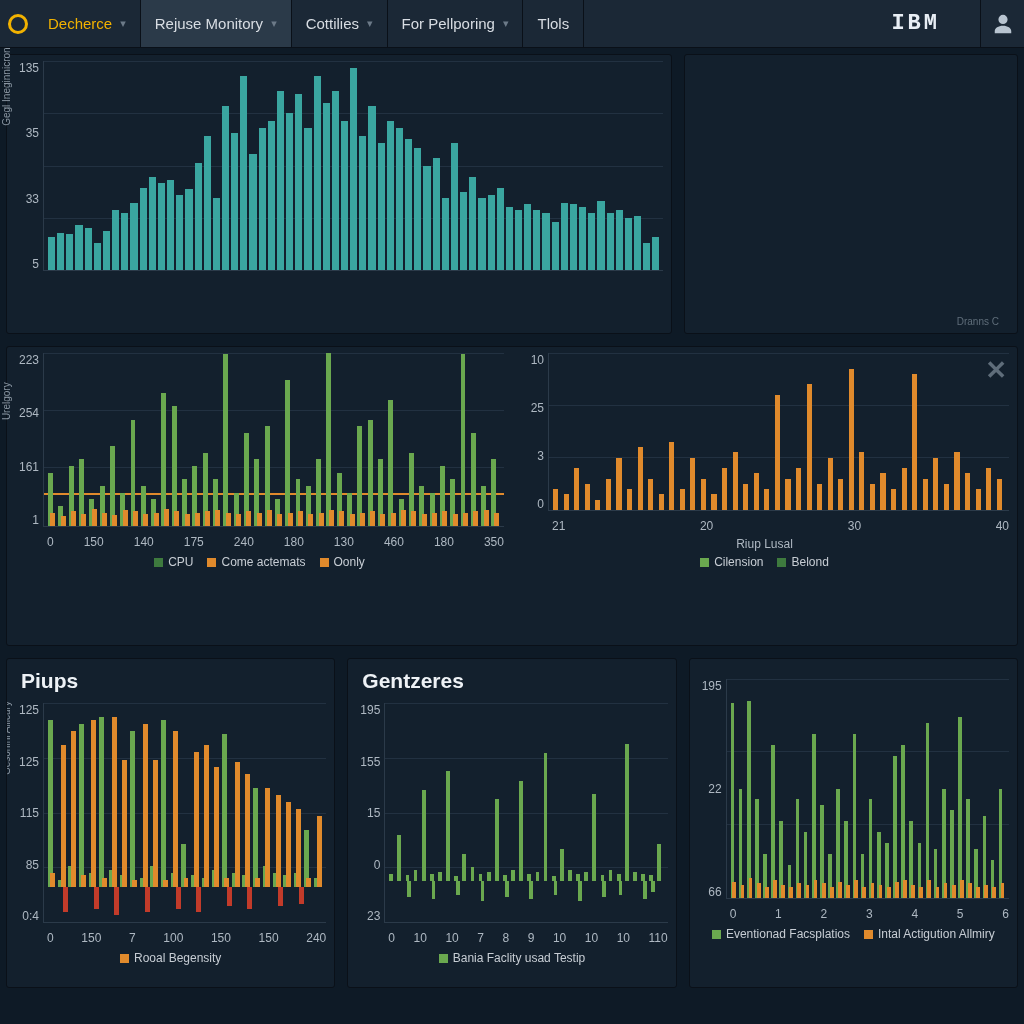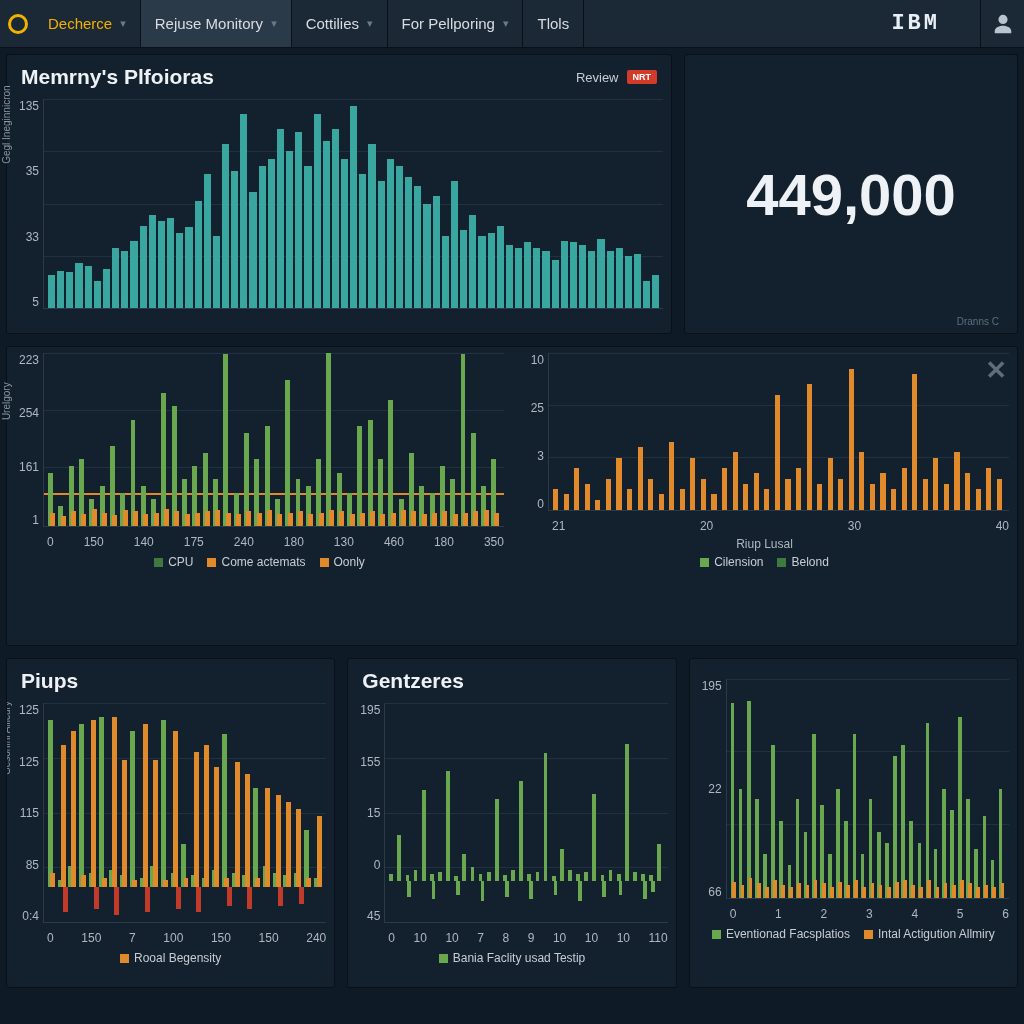--- a/index.html
+++ b/index.html
@@ -90,27 +90,20 @@
   <div class="ibm">IBM</div>
   <div class="user-ic">
     <svg viewBox="0 0 24 24">
         <path d="M12 12a5 5 0 100-10 5 5 0 000 10zm0 2c-5 0-9 2.5-9 6v2h18v-2c0-3.5-4-6-9-6z"></path>
       </svg>
   </div>
 </div>
 
 <div class="row1">
   <div class="panel left">
-    <div class="panel-h">
-      <h2>Memrny's Plfoioras</h2>
-      <div class="right">
-        <span class="review">Review</span>
-        <span class="badge">NRT</span>
-      </div>
-    </div>
     <div class="chart" style="height:220px">
       <span class="ylab">Gegl Ineginnicron</span>
       <div class="yaxis" id="y-memory">
           <span>135</span>
           <span>35</span>
           <span>33</span>
           <span>5</span>
         </div>
       <div class="plot" id="plot-memory">
         <div class="grid">
@@ -317,21 +310,20 @@
           <div style="flex: 1 1 0%; position: relative; height: 100%; min-width: 2px;">
             <div class="bar" style="position: absolute; left: 0%; width: 100%; background: rgb(58, 166, 160); bottom: 0%; height: 12.8571%;"></div>
           </div>
           <div style="flex: 1 1 0%; position: relative; height: 100%; min-width: 2px;">
             <div class="bar" style="position: absolute; left: 0%; width: 100%; background: rgb(58, 166, 160); bottom: 0%; height: 15.7143%;"></div>
           </div>
         </div>
     </div>
   </div>
   <div class="panel right-metric">
-    <div class="metric">449,000</div>
     <div class="det" style="position:absolute;bottom:4px;right:8px">Dranns C</div>
   </div>
 </div>
 
 <div class="row2">
   <div class="panel">
     <span class="close-x">✕</span>
     <div class="inner">
       <div class="sub">
         <div class="chart" style="flex:1">
@@ -898,21 +890,21 @@
   <div class="panel">
     <div class="panel-h">
         <h2>Gentzeres</h2>
       </div>
     <div class="chart">
       <div class="yaxis" id="y-p2">
           <span>195</span>
           <span>155</span>
           <span>15</span>
           <span>0</span>
-          <span>45</span>
+          <span>23</span>
         </div>
       <div class="plot" id="plot-p2">
         <div class="grid">
             <div style="top:0%"></div>
             <div style="top:25%"></div>
             <div style="top:50%"></div>
             <div style="top:75%"></div>
           </div>
       <div style="flex: 1 1 0%; position: relative; height: 100%; min-width: 2px;">
             <div class="bar" style="position: absolute; left: 0%; width: 60%; background: rgb(106, 168, 79); bottom: 18.75%; height: 3.33333%;"></div>

